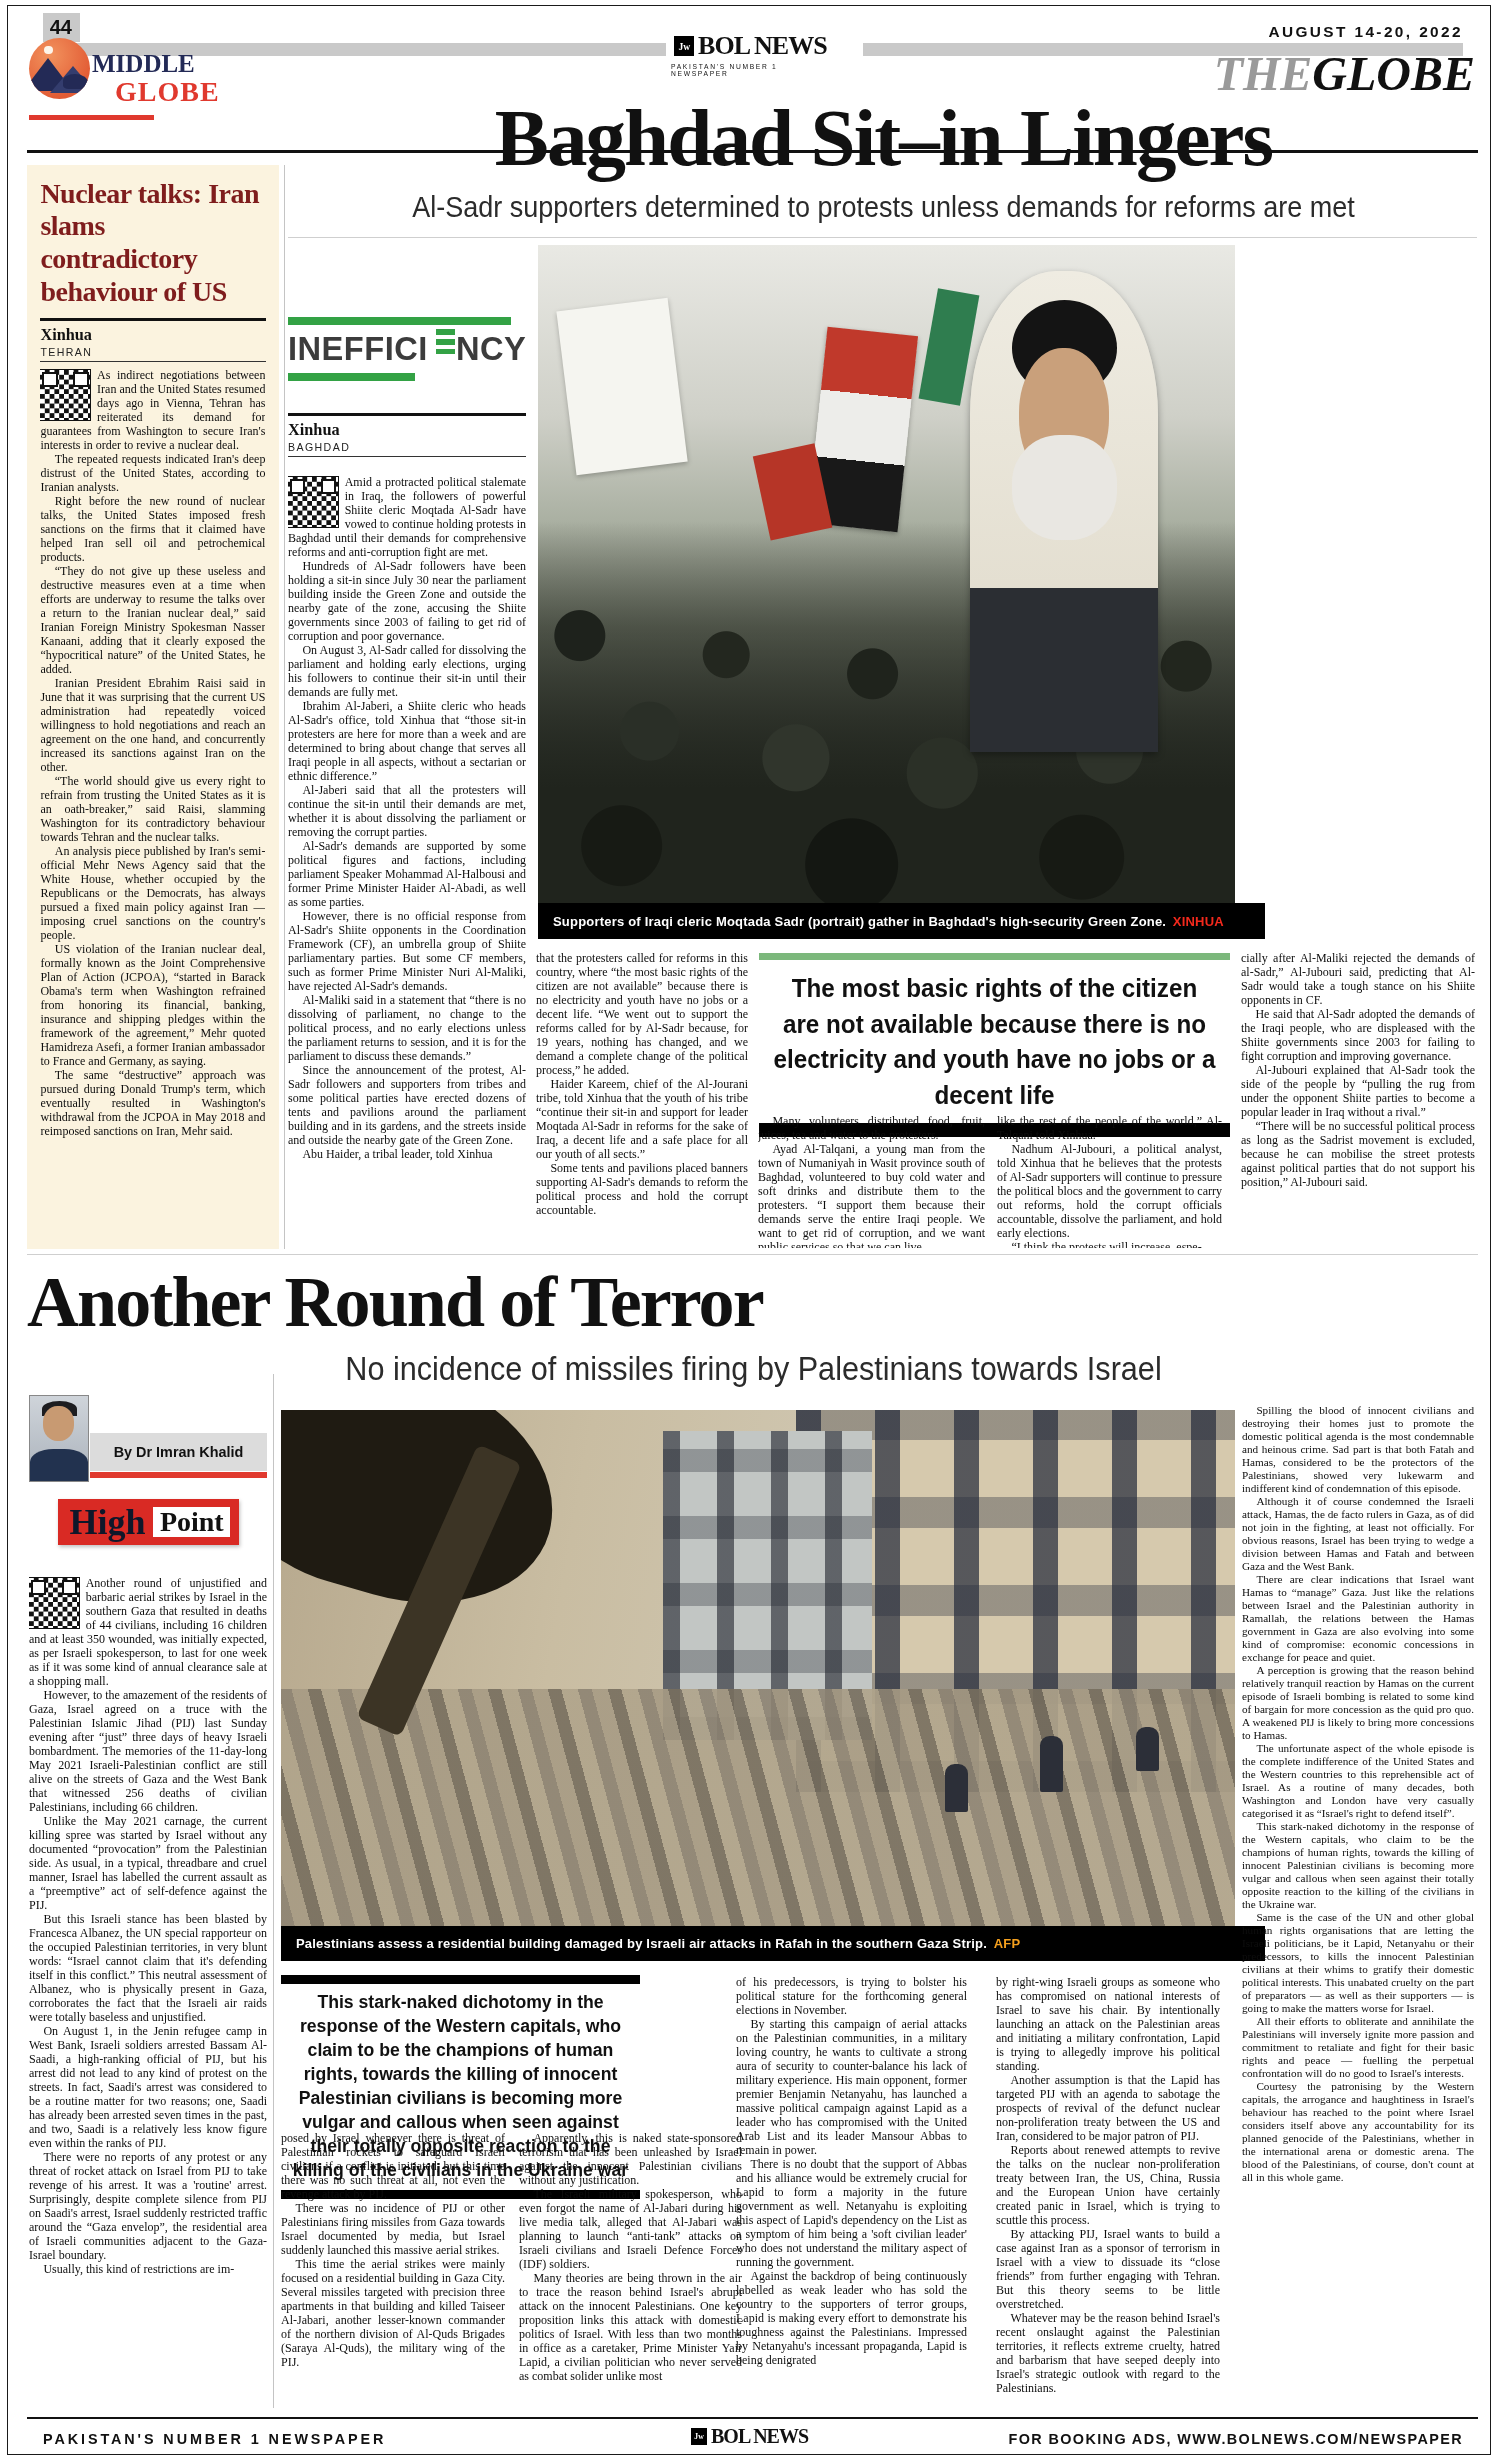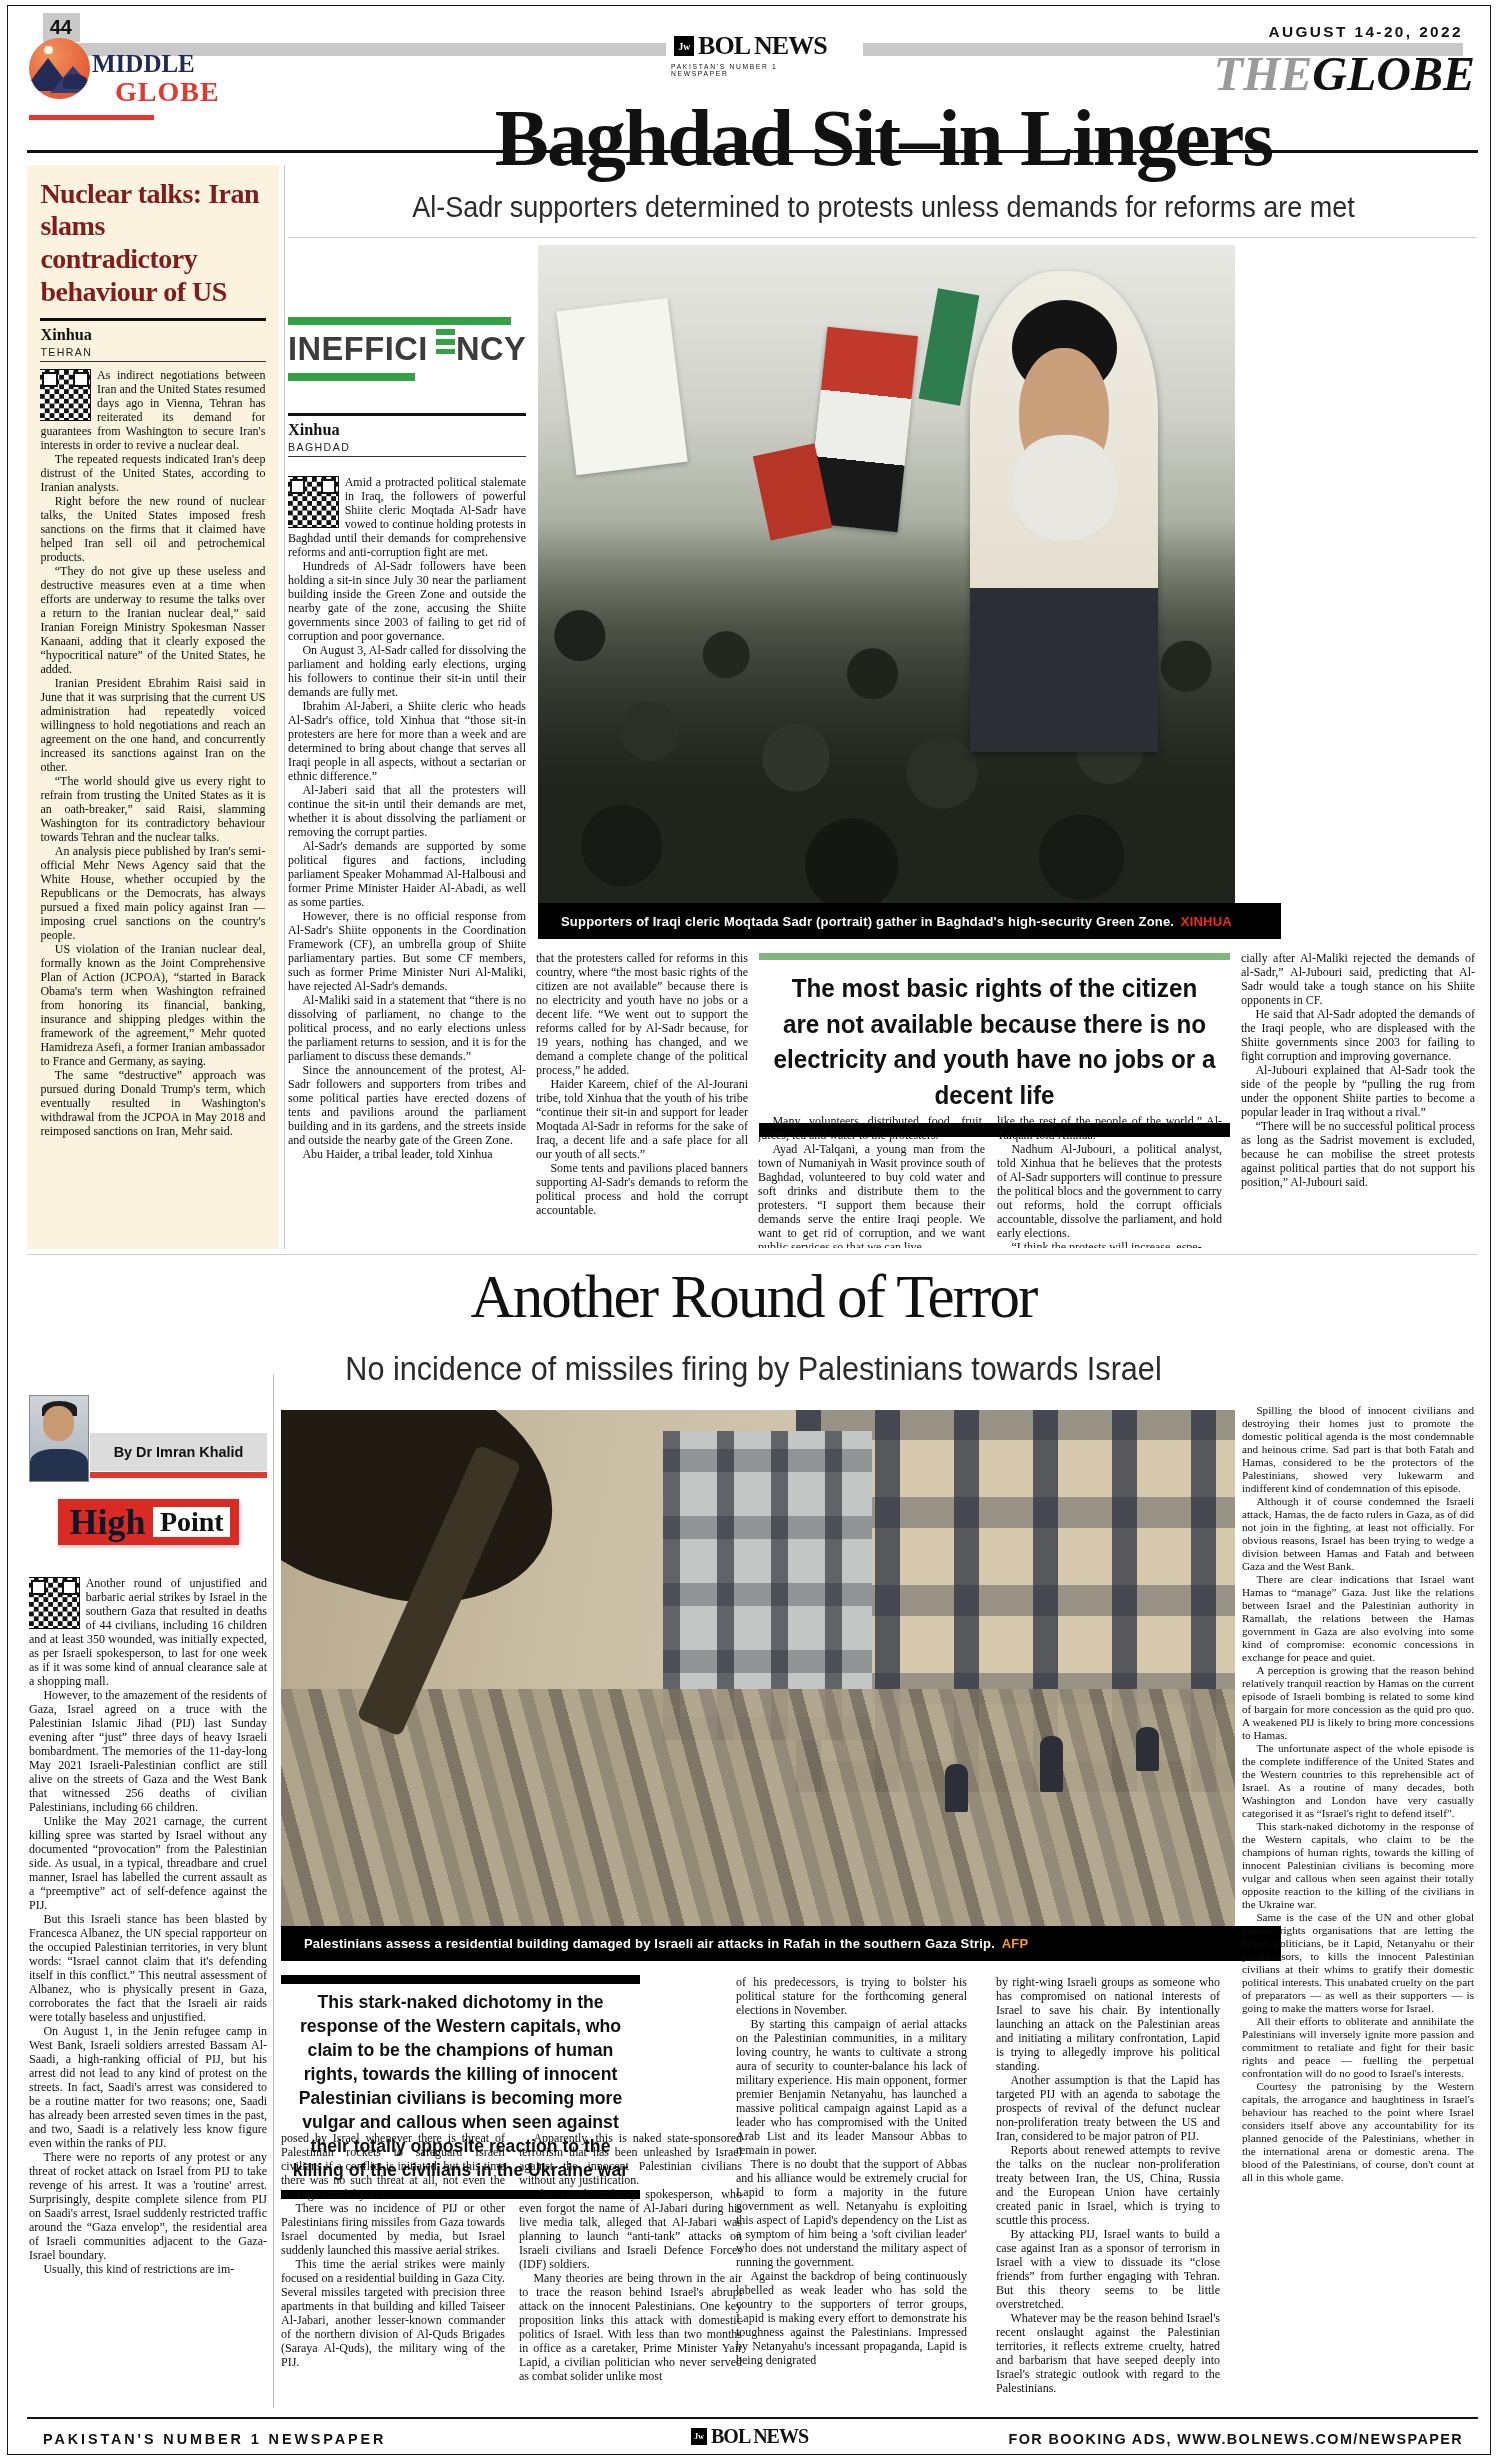--- a/index.html
+++ b/index.html
@@ -106,21 +106,21 @@
   .p2-shadow{position:absolute;left:-5%;top:-8%;width:34%;height:44%;background:#1f1b12;border-radius:38% 62% 55% 45%;transform:rotate(16deg);}
   .p2-strut{position:absolute;left:14%;top:6%;width:5%;height:58%;background:#3c3425;transform:rotate(24deg);border-radius:7.7px;}
   .p2-fig{position:absolute;width:23px;height:56px;background:#2c2f38;border-radius:9.6px 9.6px 1.9px 1.9px;}
 
   .headshot{background:linear-gradient(#cfd4da,#aab2bb);position:relative;overflow:hidden;border:1px solid #888;}
   .hs-face{position:absolute;left:13.4px;top:9.6px;width:31px;height:35px;background:#c89a72;border-radius:46%;}
   .hs-hair{position:absolute;left:11.5px;top:4.8px;width:35px;height:15.4px;background:#1d1d20;border-radius:50% 50% 0 0;}
   .hs-body{position:absolute;left:0;bottom:0;width:100%;height:38%;background:#22324f;border-radius:40% 40% 0 0;}
 
   .caption{position:absolute;background:#000;color:#fff;font-family:"Liberation Sans",sans-serif;
-           font-size:13px;font-weight:bold;display:flex;align-items:center;padding:0 23px;letter-spacing:0.2px;}
+           font-size:13px;font-weight:bold;display:flex;align-items:center;padding:0 15px;letter-spacing:0.2px;}
   .credit-red{color:#f3291c;margin-left:6.7px;}
   .credit-orange{color:#f5a01e;margin-left:6.7px;}
 
   .pullquote1{position:absolute;text-align:center;}
   .pq1-top{background:#7cb87c;height:6.7px;}
   .pq1-txt{font-family:"Liberation Sans",sans-serif;font-weight:bold;font-size:25px;line-height:1.42;padding:11.5px 5.8px 9.6px;transform:scaleX(.97);}
   .pq1-bot{background:#000;height:14.4px;}
 
   .pullquote2{position:absolute;text-align:center;}
   .pq2-top{background:#000;height:8.6px;}
@@ -132,21 +132,21 @@
   .nuc-head{color:#7f1d1d;font-weight:bold;font-size:28px;line-height:1.17;letter-spacing:-0.5px;}
 
   
   .authbar{background:#dcdcdc;display:flex;align-items:center;justify-content:center;
            font-family:"Liberation Sans",sans-serif;font-weight:bold;font-size:14.4px;}
   .authbar-red{background:#e0392e;height:5.8px;}
   .hp{display:flex;align-items:center;background:#d92a24;padding:4.8px 7.7px 4.8px 11.5px;box-shadow:1px 1.9px 3.8px rgba(0,0,0,.25);}
   .hp-high{color:#0f172a;font-weight:bold;font-size:36px;line-height:1;}
   .hp-point{background:#fff;border:1.9px solid #d92a24;color:#111;font-weight:bold;font-size:28px;line-height:1;padding:1px 6.7px;margin-left:6.7px;}
 
-  .headline-2{font-weight:normal;font-size:61px;letter-spacing:-1.9px;text-align:center;line-height:1;}
+  .headline-2{font-weight:bold;font-size:72px;letter-spacing:-1.9px;text-align:left;line-height:1;}
 
   
   .footrule{background:#111;height:1.9px;}
   .foot-txt{font-family:"Liberation Sans",sans-serif;font-weight:bold;font-size:14.4px;letter-spacing:2.9px;}
 </style>
 </head>
 <body>
 
 <div id="page">
   <div class="frame"></div>

